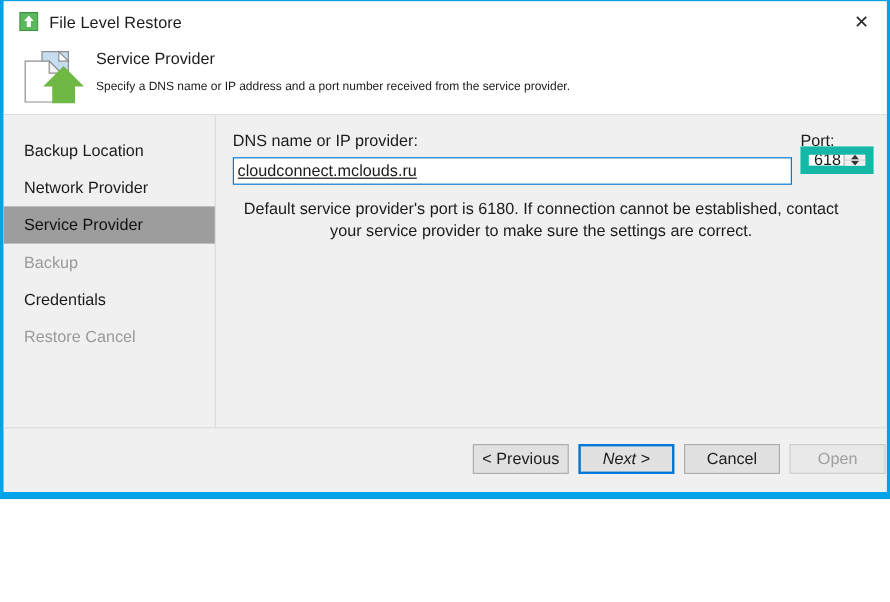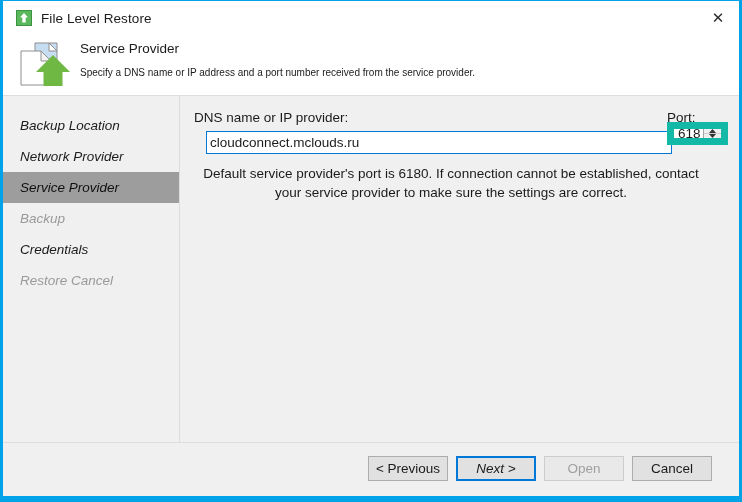--- a/index.html
+++ b/index.html
@@ -9,21 +9,21 @@
   }
   body {
     font-family: "Liberation Sans", sans-serif;
     -webkit-font-smoothing: antialiased;
   }
 
   
   .window {
     position: relative;
     width: 742px;
-    height: 502px;
+    height: 416px;
     box-sizing: border-box;
     background: #e5e5e5;
     border-left: 3px solid #00a2e8;
     border-right: 3px solid #00a2e8;
     border-top: 1px solid #00a2e8;
     border-bottom: 6px solid #00a2e8;
     overflow: hidden;
   }
 
   
@@ -130,21 +130,20 @@
   .sidebar {
     position: absolute;
     left: 0;
     top: 0;
     width: 177px;
     bottom: 0;
     border-right: 1px solid #dcdcdc;
     background: #f0f0f0;
     padding-top: 14px;
     box-sizing: border-box;
-    font-style: italic;
   }
   .side-item {
     height: 31px;
     display: flex;
     align-items: center;
     padding-left: 17px;
     font-size: 13.5px;
     color: #1b1b1b;
     white-space: nowrap;
     box-sizing: border-box;
@@ -180,33 +179,34 @@
   .label-port {
     position: absolute;
     left: 473px;
     top: 0;
     font-size: 13.5px;
     color: #1b1b1b;
     white-space: nowrap;
   }
   .dns-input {
     position: absolute;
-    left: 12px;
+    left: 0;
     top: 21px;
     width: 466px;
     height: 23px;
     box-sizing: border-box;
     background: #ffffff;
     border: 1px solid #0078d7;
     font-family: "Liberation Sans", sans-serif;
     font-size: 13.5px;
     color: #1b1b1b;
     padding: 0 2px 0 3px;
     line-height: 21px;
     outline: none;
+    text-decoration: underline;
   }
   .port-wrap {
     position: absolute;
     left: 473px;
     top: 12px;
     width: 61px;
     height: 23px;
     box-sizing: border-box;
     background: #ffffff;
     border: 7px solid #14b8a6;
@@ -255,21 +255,21 @@
     position: absolute;
     left: 0;
     right: 0;
     bottom: 0;
     height: 53px;
     background: #f0f0f0;
     border-top: 1px solid #dedede;
   }
   .footer-buttons {
     position: absolute;
-    right: 27px;
+    right: 1px;
     top: 13px;
     display: flex;
     gap: 8px;
     margin-left: 37px;
   }
   .btn {
     width: 80px;
     height: 25px;
     box-sizing: border-box;
     background: #e1e1e1;
@@ -376,18 +376,18 @@
       </div>
       <div class="hint">Default service provider's port is 6180. If connection cannot be established, contact your service provider to make sure the settings are correct.</div>
     </div>
 
   </div>
 
   <div class="footer">
     <div class="footer-buttons">
       <button class="btn">&lt; Previous</button>
       <button class="btn default">Next &gt;</button>
+      <button class="btn">Cancel</button>
       <button class="btn disabled">Open</button>
-      <button class="btn">Cancel</button>
     </div>
   </div>
 
 </div>
 
 </body></html>

